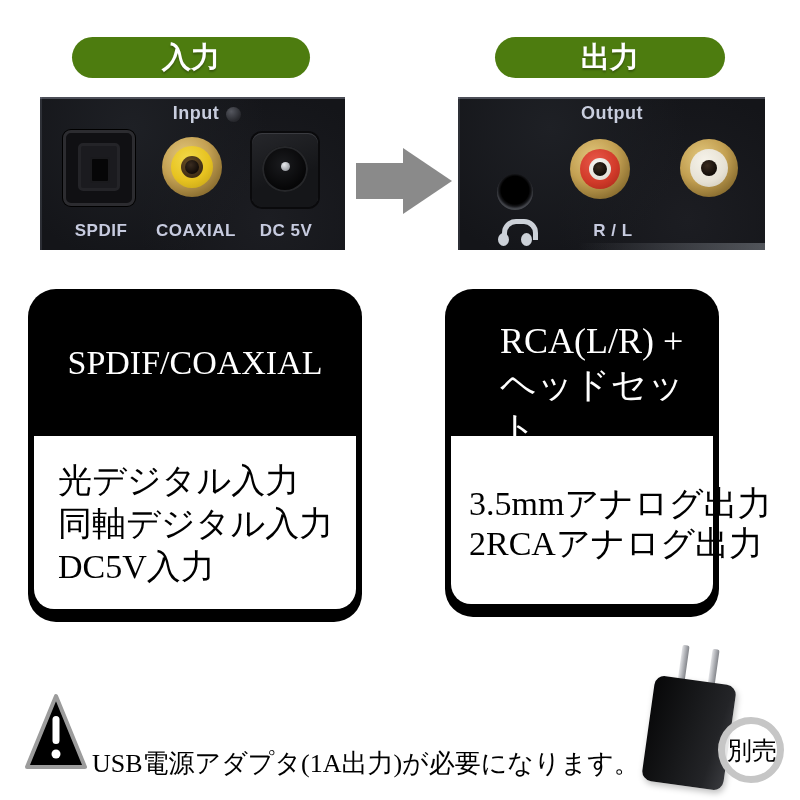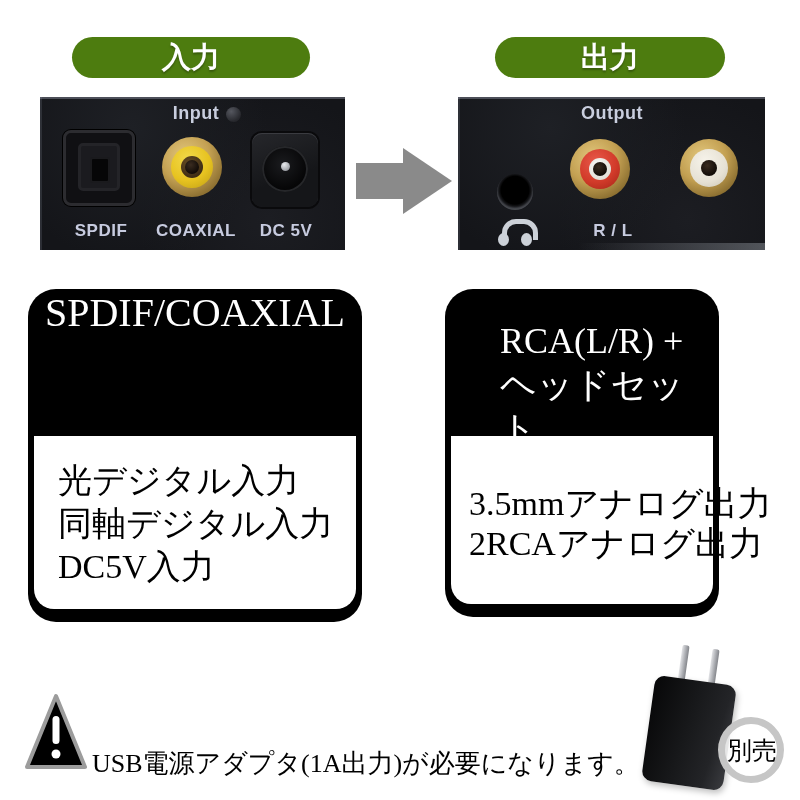--- a/index.html
+++ b/index.html
@@ -66,21 +66,21 @@
   .arrow{position:absolute;left:356px;top:148px;width:96px;height:66px;}
   .arrow .shaft{position:absolute;left:0;top:15px;width:47px;height:36px;background:#8a8a8a;}
   .arrow .head{position:absolute;left:47px;top:0;width:0;height:0;
        border-top:33px solid transparent;border-bottom:33px solid transparent;border-left:49px solid #8a8a8a;}
 
   
   .card{position:absolute;top:289px;background:#000;border-radius:28px;}
   #card-input{left:28px;width:334px;height:333px;}
   #card-output{left:445px;width:274px;height:328px;}
   .card-head{position:absolute;left:0;top:0;right:0;height:147px;color:#fff;}
-  #card-input .card-head{display:flex;justify-content:center;font-size:40px;}
+  #card-input .card-head{display:flex;align-items:center;justify-content:center;font-size:34px;}
   #card-output .card-head{padding:30px 0 0 55px;font-size:36px;line-height:44px;box-sizing:border-box;}
   .card-body{position:absolute;left:6px;right:6px;top:147px;bottom:13px;background:#fff;
              border-radius:0 0 20px 20px;color:#000;box-sizing:border-box;}
   #card-input .card-body{padding:23px 0 17px 24px;font-size:34px;line-height:43px;}
   #card-output .card-body{padding:48px 0 12px 18px;font-size:34px;line-height:40px;}
   .spec-line{white-space:nowrap;}
 
   
   .warn-svg{position:absolute;left:24px;top:692px;}
   .notice-text{position:absolute;left:92px;top:722px;font-size:26px;color:#000;white-space:nowrap;margin-top:24px;}

